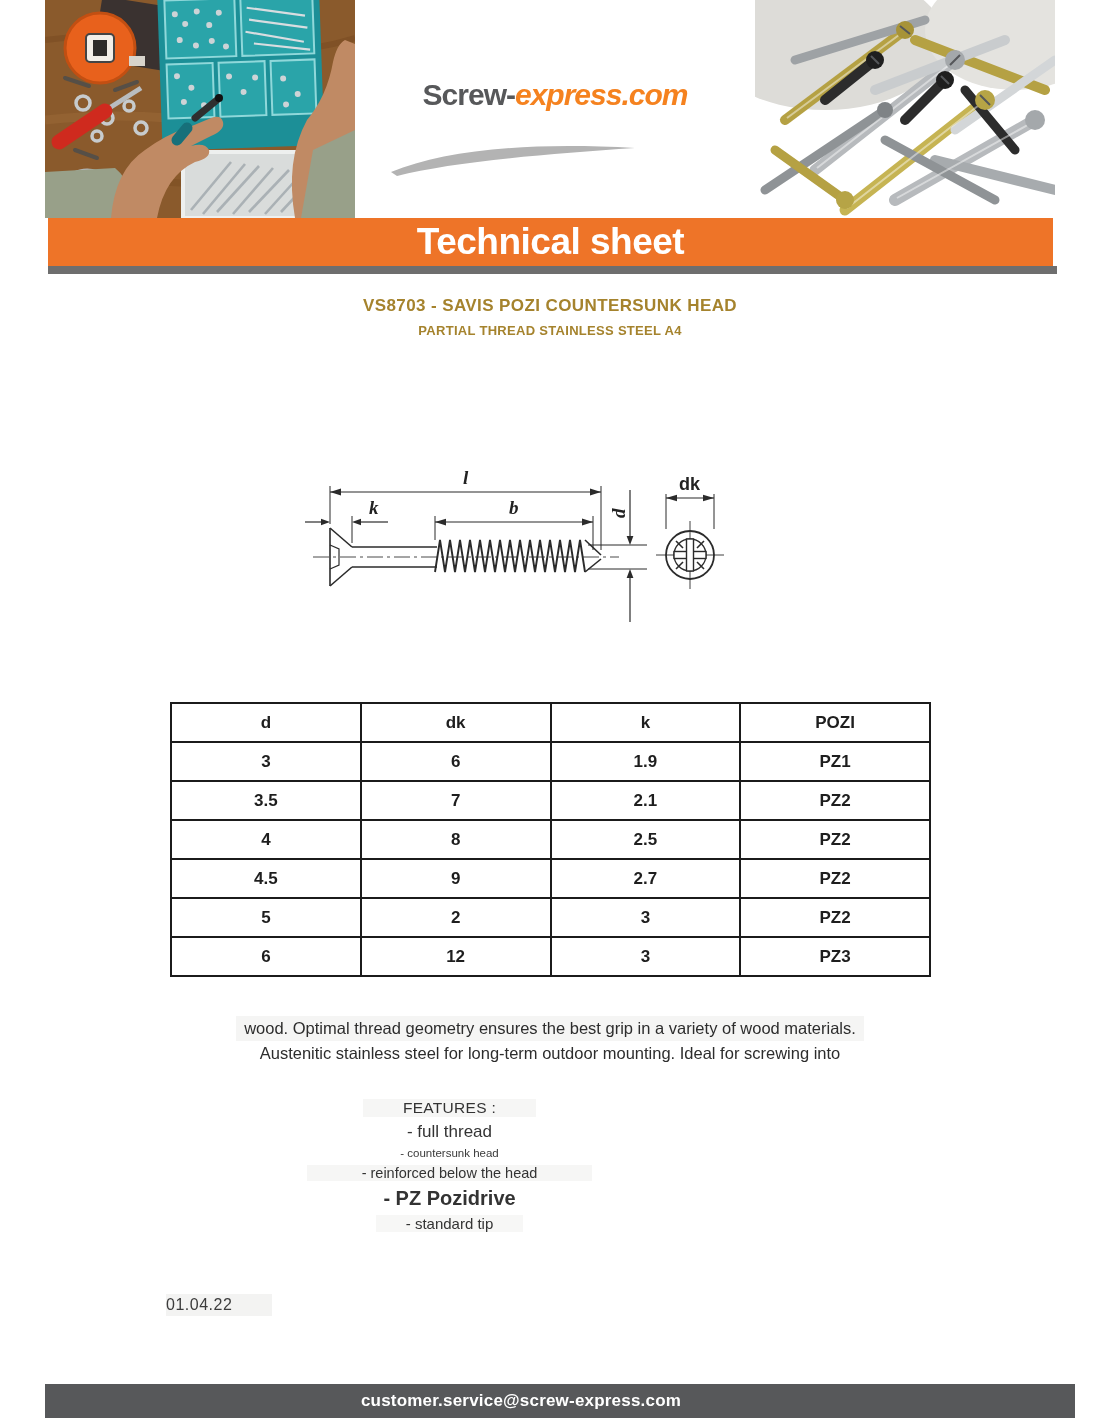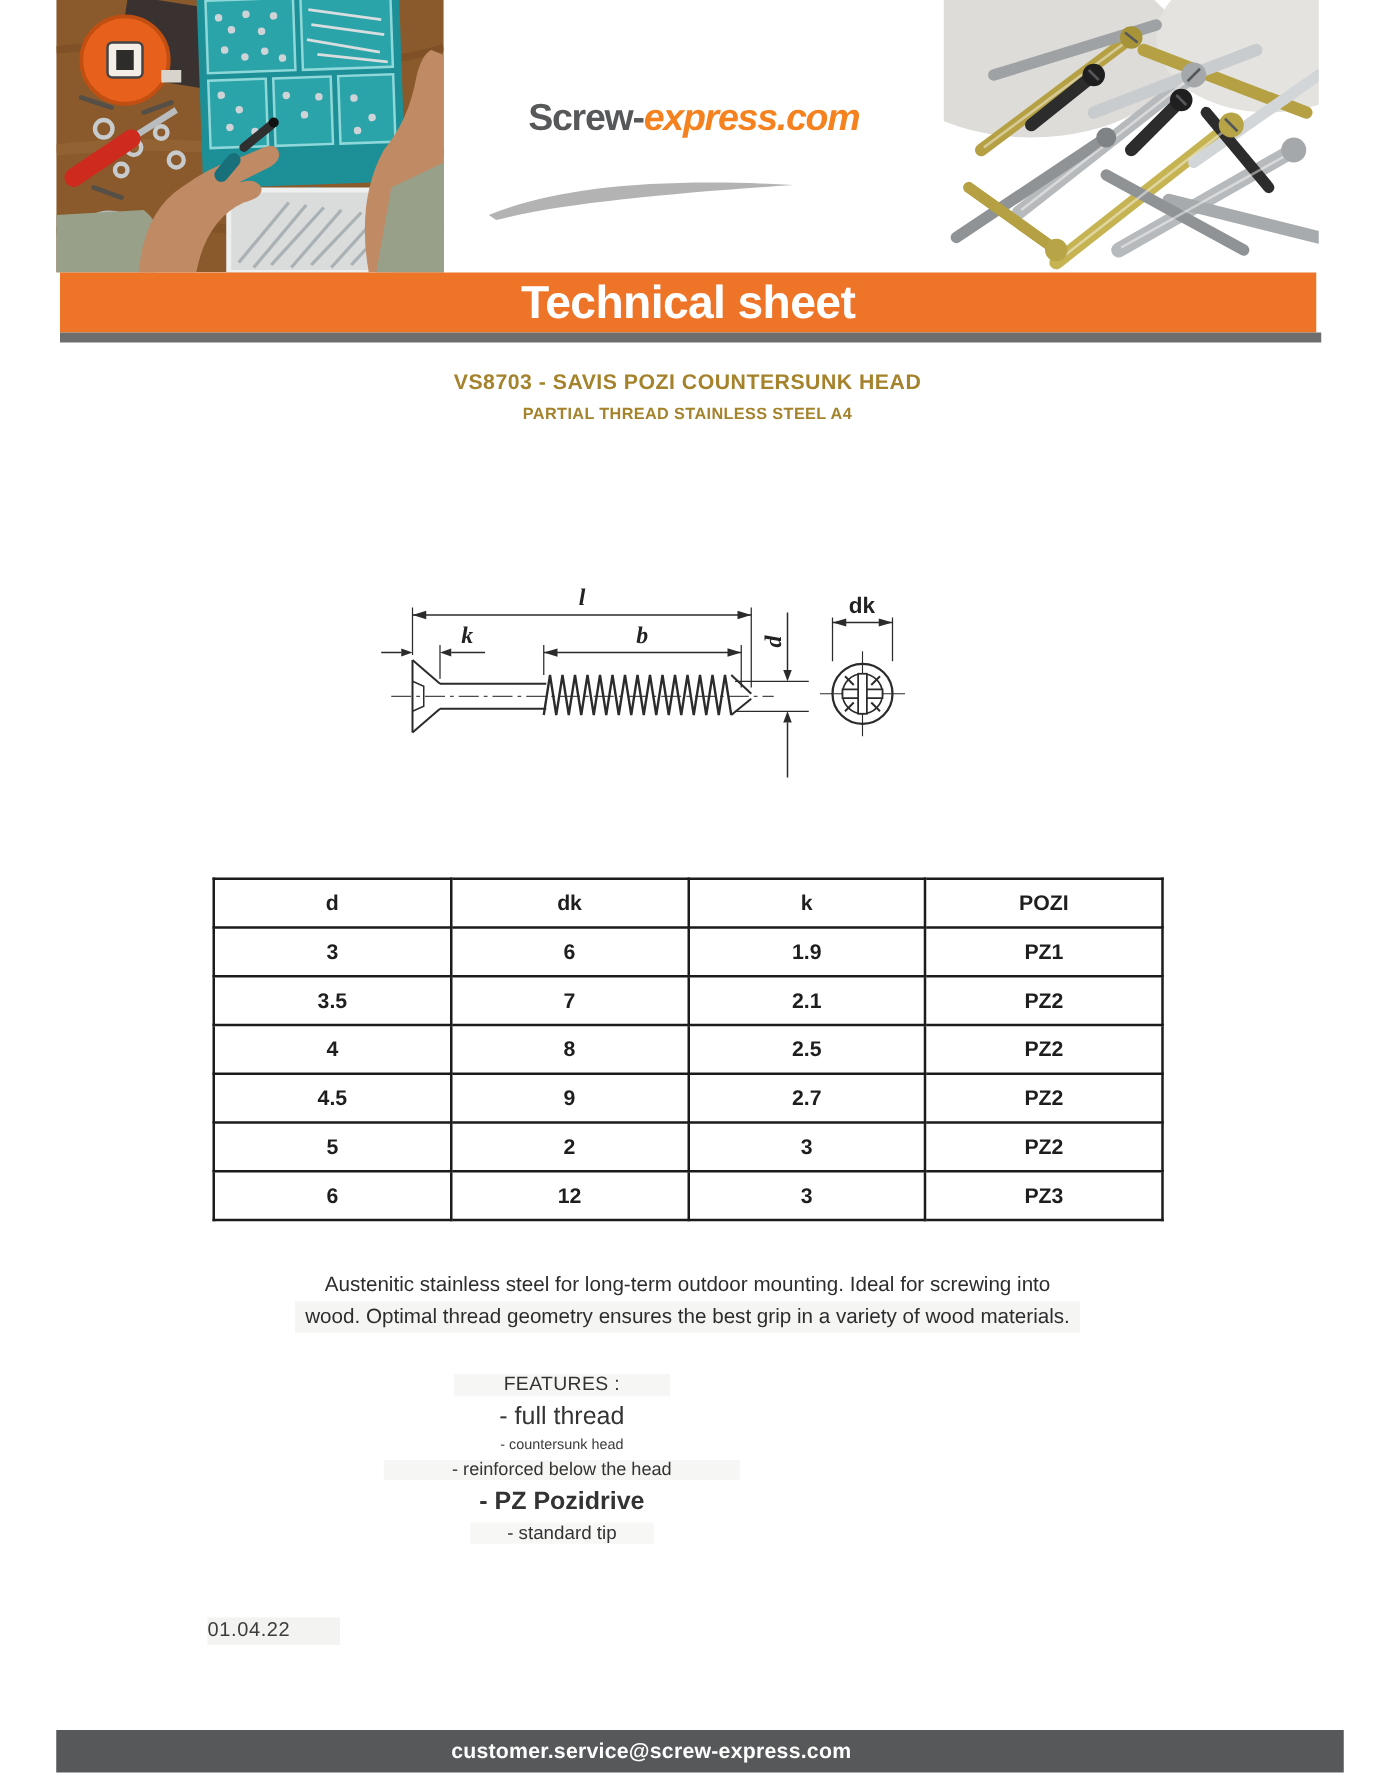--- a/index.html
+++ b/index.html
@@ -42,21 +42,21 @@
 
   
   .desc { position:absolute; left:0; top:1016px; width:1100px; text-align:center;
           color:#2d2d2d; font-size:16.5px; line-height:25px; }
   .desc .l2 { background:#f5f5f4; display:inline-block; padding:0 8px; }
 
   
   .features { position:absolute; left:0; top:1099px; width:899px; text-align:center; color:#333; }
   .features div { margin-bottom:5px; }
   .f-head  { font-size:15.5px; letter-spacing:0.3px; background:#f6f6f5; display:inline-block; padding:0 40px; }
-  .f-item  { font-size:20px; }
+  .f-item  { font-size:17px; }
   .f-small { font-size:11.5px; color:#3a3a3a; }
   .f-rein  { font-size:14.5px; background:#f6f6f5; display:inline-block; padding:0 55px; }
   .f-bold  { font-size:20px; font-weight:700; }
   .f-tip   { font-size:15px; background:#f7f7f6; display:inline-block; padding:0 30px; }
 
   
   .date { position:absolute; left:166px; top:1266px; font-size:16px; color:#3c3c3c;
           letter-spacing:0.5px; background:#f3f3f2; padding:2px 40px 2px 0;margin-top:28px; }
   .footer { position:absolute; left:45px; top:1384px; width:1030px; height:34px;
             background:#57585a; color:#ffffff; font-size:17px; font-weight:700;
@@ -334,22 +334,22 @@
       <tr>
         <td>6</td>
         <td>12</td>
         <td>3</td>
         <td>PZ3</td>
       </tr>
     </tbody>
   </table>
 
   <div class="desc">
+    <div><span class="l2">wood. Optimal thread geometry ensures the best grip in a variety of wood materials.</span></div>
     <div>Austenitic stainless steel for long-term outdoor mounting. Ideal for screwing into</div>
-    <div><span class="l2">wood. Optimal thread geometry ensures the best grip in a variety of wood materials.</span></div>
   </div>
 
   <div class="features">
     <div><span class="f-head">FEATURES :</span></div>
     <div class="f-item">- full thread</div>
     <div class="f-small">- countersunk head</div>
     <div><span class="f-rein">- reinforced below the head</span></div>
     <div class="f-bold">- PZ Pozidrive</div>
     <div><span class="f-tip">- standard tip</span></div>
   </div>

